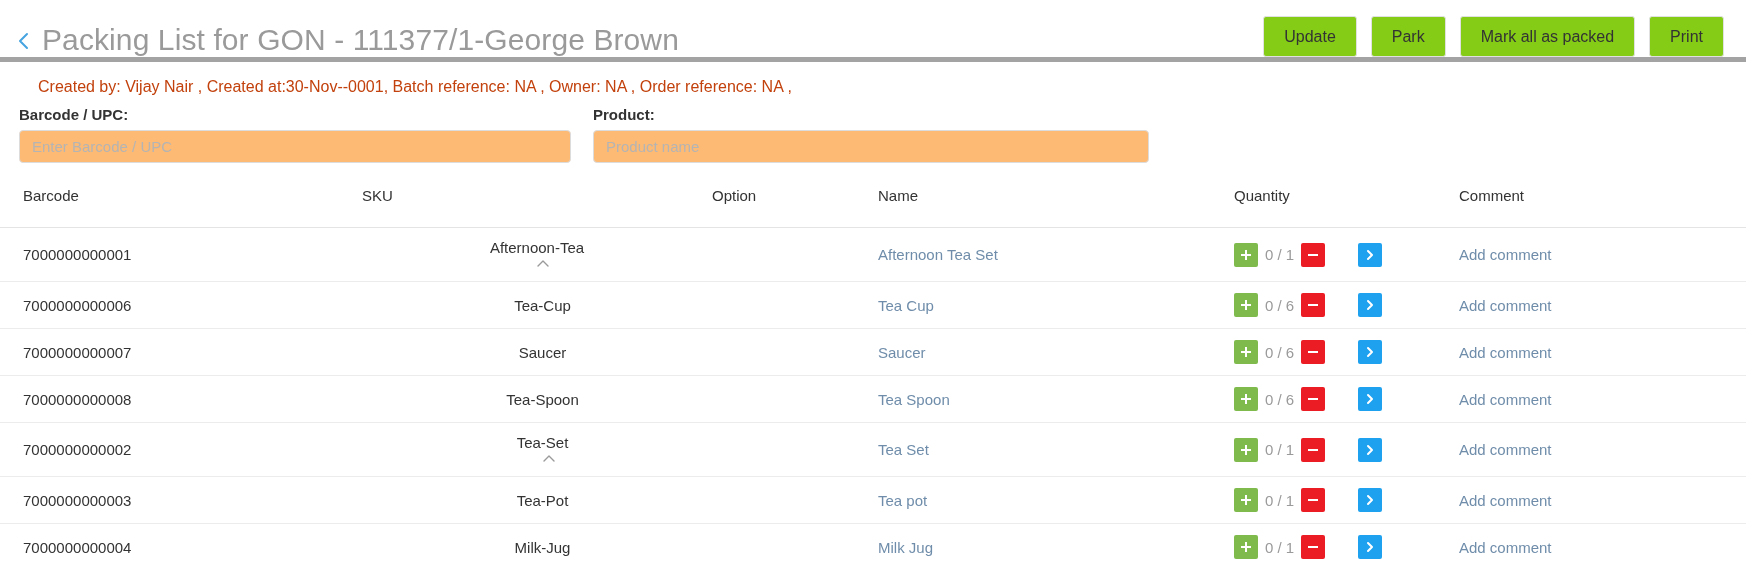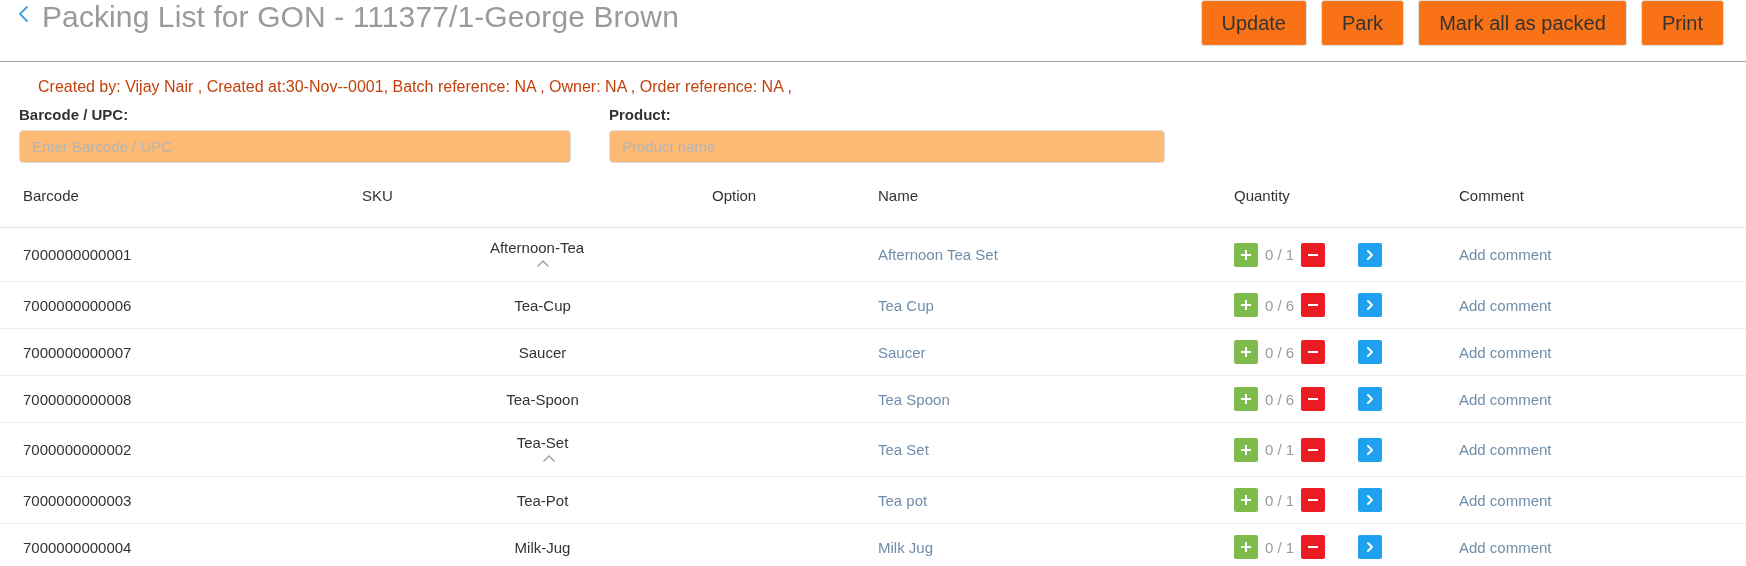--- a/index.html
+++ b/index.html
@@ -9,23 +9,23 @@
     background: #ffffff;
     font-family: "Liberation Sans", sans-serif;
     overflow: hidden;
   }
   .page { width: 1746px; height: 566px; position: relative; background:#fff; }
 
   
   .header {
     height: 62px;
     display: flex;
-    align-items: flex-start;
+    align-items: flex-end;
     padding: 0 22px 0 12px;
-    border-bottom: 1px solid #a3a3a3;
+    border-bottom: 5px solid #a3a3a3;
     background: #fff;
   }
   .back-chevron {
     width: 22px; height: 30px;
     display: flex; align-items: center; justify-content: center;
     color: #46a4e0;
     font-size: 26px;
     line-height: 1;
     cursor: pointer;
     flex: 0 0 auto;
@@ -35,45 +35,45 @@
     font-size: 30px;
     color: #9a9a9a;
     font-weight: normal;
     margin-left: 8px;
     white-space: nowrap;
     letter-spacing: .1px;
   }
   .header-spacer { flex: 1 1 auto; }
   .btn-group { display: flex; align-items: center; gap: 14px; }
   .btn {
-    background: #f97316;
+    background: #84cc16;
     border: 1px solid #e0e0e0;
     color: #333333;
-    font-size: 20px;
+    font-size: 16px;
     font-family: "Liberation Sans", sans-serif;
     padding: 10px 20px;
     border-radius: 3px;
     cursor: pointer;
     white-space: nowrap;
     line-height: 1.2;
   }
 
   
   .meta {
     color: #c2410c;
     font-size: 16px;
     padding: 16px 0 2px 38px;
     white-space: nowrap;
   }
 
   
   .search-row {
     display: flex;
     padding: 8px 0 0 19px;
-    gap: 38px;
+    gap: 22px;
   }
   .field-block { display: flex; flex-direction: column; }
   .field-block.barcode { width: 552px; }
   .field-block.product { width: 556px; }
   .field-label {
     font-size: 15px;
     font-weight: bold;
     color: #333333;
     margin-bottom: 7px;
   }

